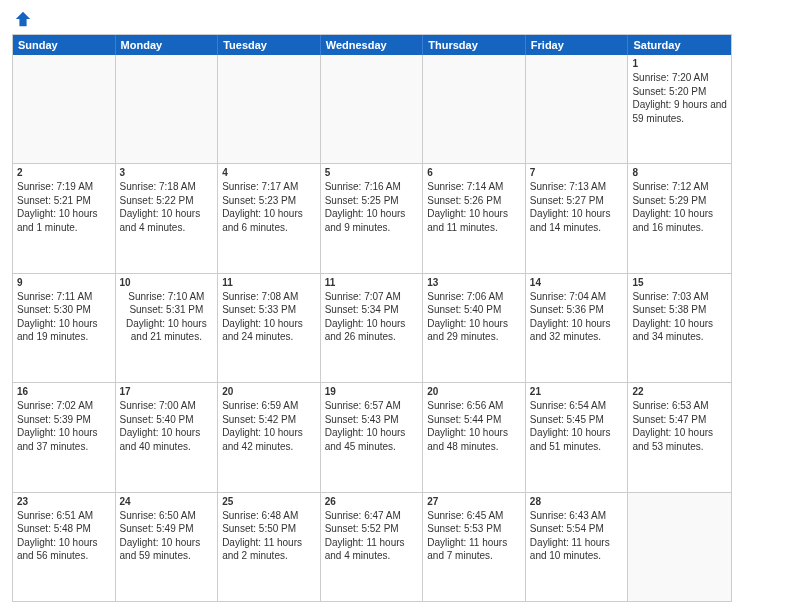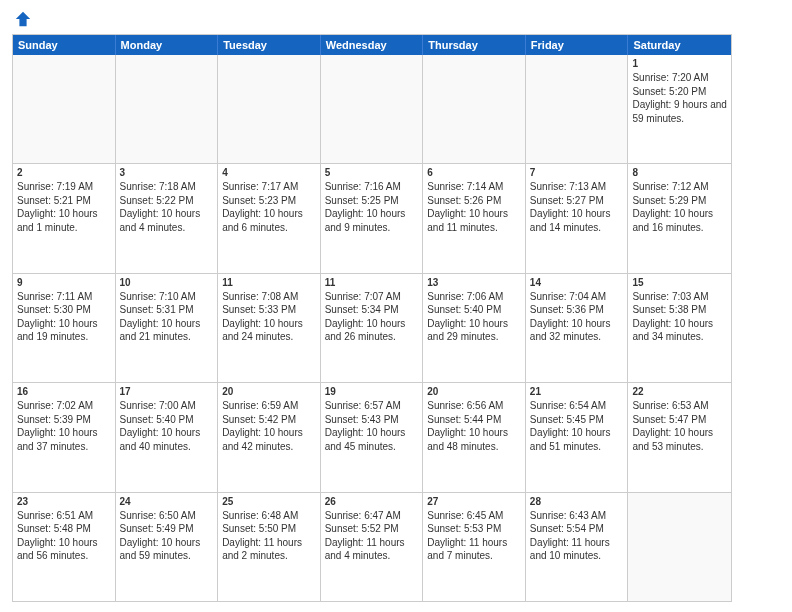--- a/index.html
+++ b/index.html
@@ -204,21 +204,21 @@
         </div>
         <div class="cal-row">
           <div class="cal-cell">
             <span class="day-num">9</span>
             <div class="cell-text" style="white-space: pre-line;">Sunrise: 7:11 AM
 Sunset: 5:30 PM
 Daylight: 10 hours and 19 minutes.</div>
           </div>
           <div class="cal-cell">
             <span class="day-num">10</span>
-            <div class="cell-text" style="white-space: pre-line;">Sunrise: 7:10 AM
+            <div class="cell-text" style="white-space: pre-line; text-align: center;">Sunrise: 7:10 AM
 Sunset: 5:31 PM
 Daylight: 10 hours and 21 minutes.</div>
           </div>
           <div class="cal-cell">
             <span class="day-num">11</span>
             <div class="cell-text" style="white-space: pre-line;">Sunrise: 7:08 AM
 Sunset: 5:33 PM
 Daylight: 10 hours and 24 minutes.</div>
           </div>
           <div class="cal-cell">

